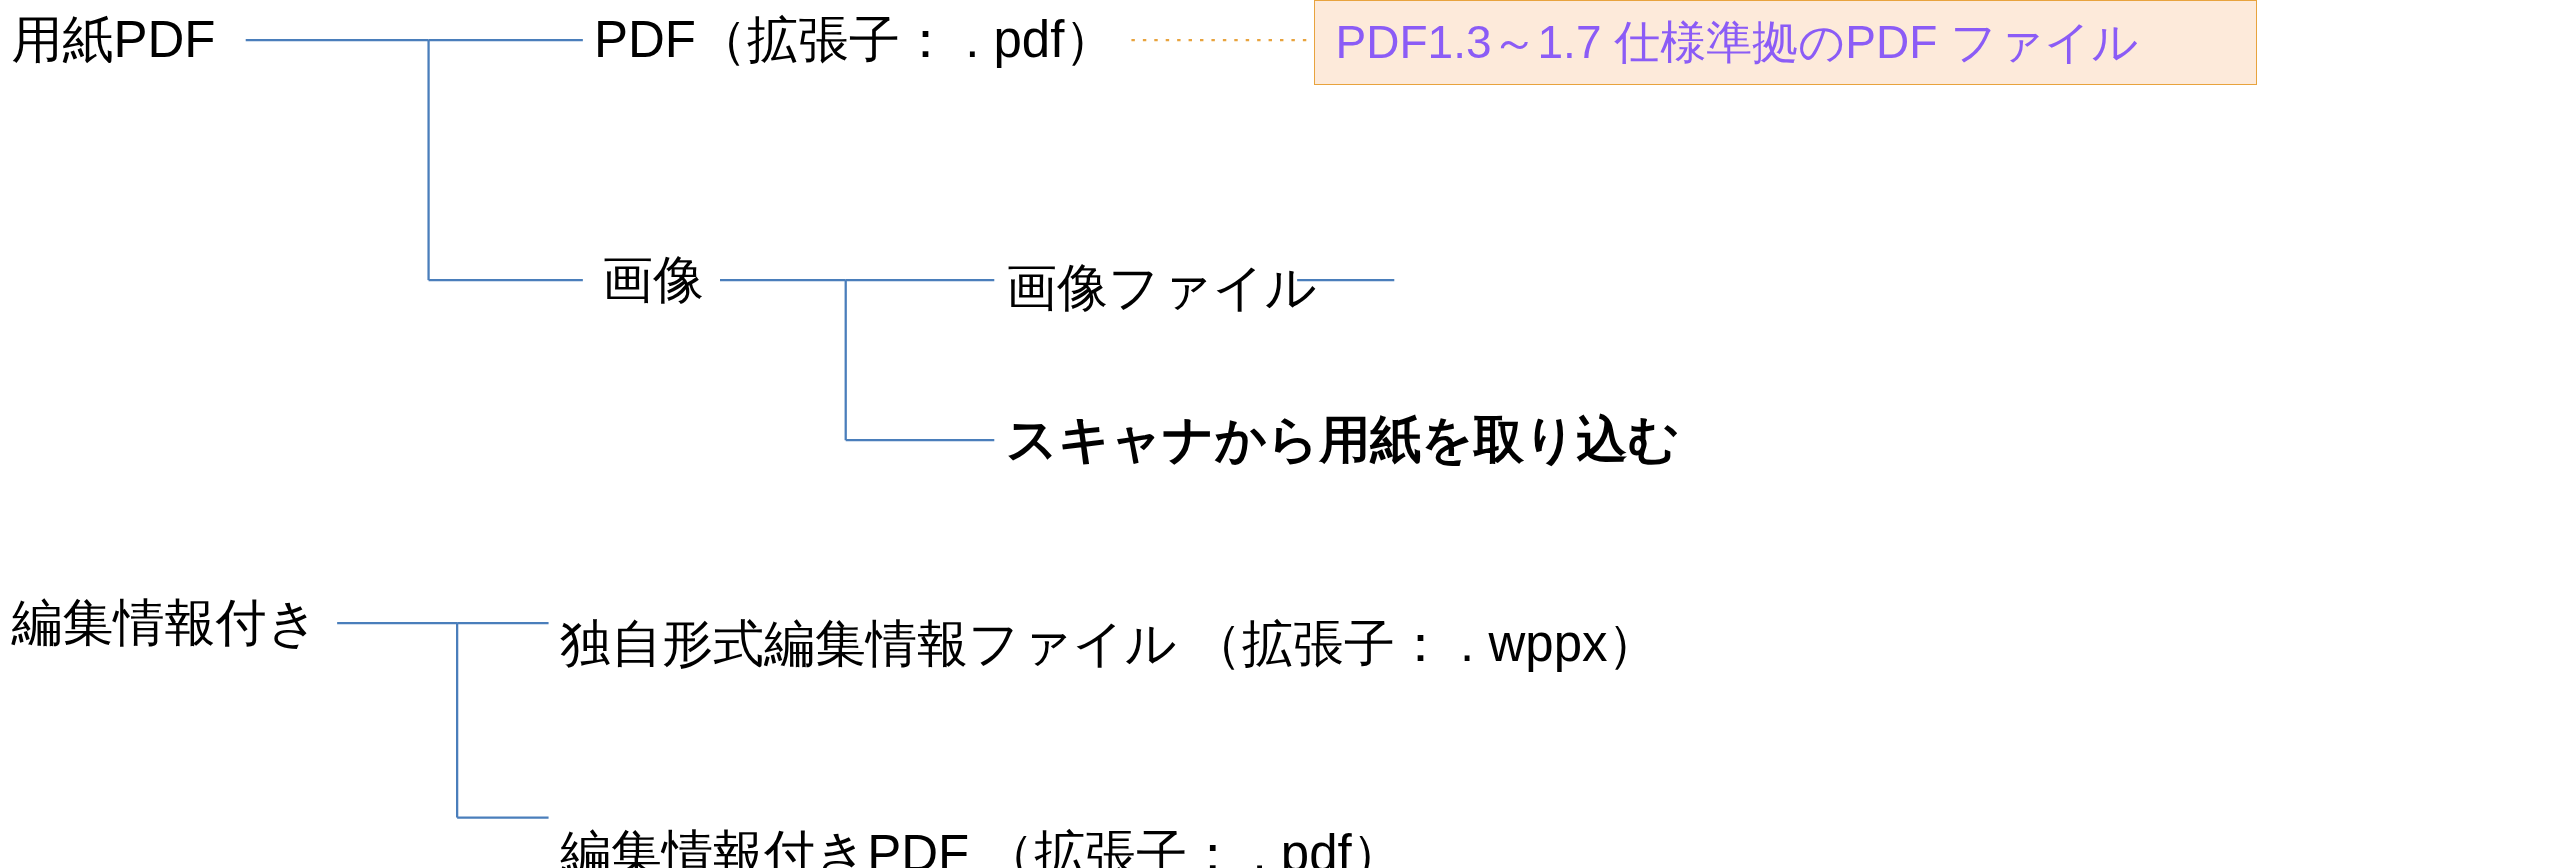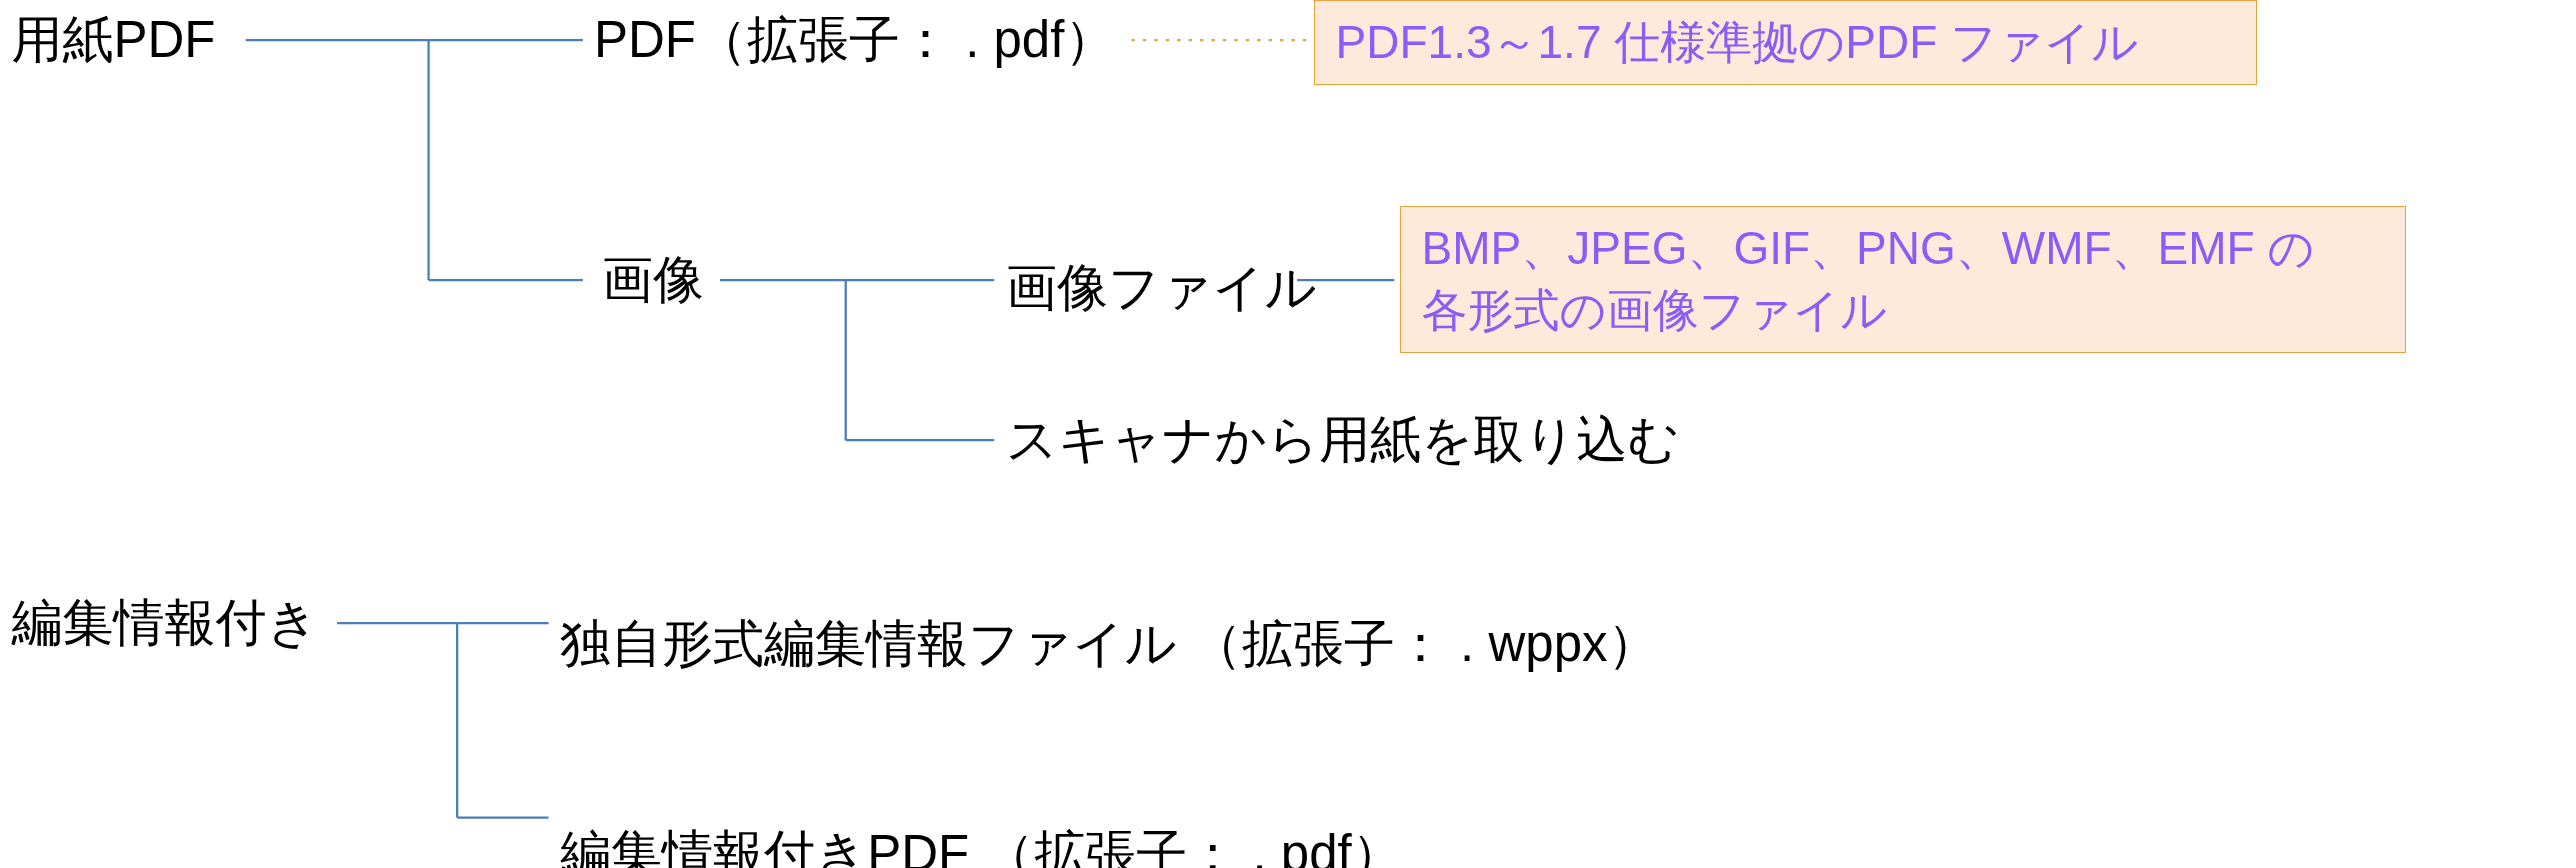--- a/index.html
+++ b/index.html
@@ -88,25 +88,23 @@
   <div class="label" style="left:11.4px; top:5.7px;">用紙PDF</div>
 
   <div class="label" style="left:11.4px; top:589px;">編集情報付き</div>
 
   <div class="label" style="left:594px; top:5.7px;">PDF（拡張子： . pdf）</div>
 
   <div class="label" style="left:594px; top:246px;margin-left:8px;">画像</div>
 
   <div class="label" style="left:1006px; top:246px;margin-top:8px;">画像ファイル</div>
 
-  <div class="label" style="left:1006px; top:406px;">スキャナから用紙を取り込む</div>
+  <div class="label" style="left:1006px; top:406px;font-weight:bold;">スキャナから用紙を取り込む</div>
 
   <div class="callout" style="left:1314px; top:0px; width:943px;">PDF1.3～1.7 仕様準拠のPDF ファイル</div>
 
-  <div class="callout" style="left:1400px; top:206px; width:1006px; white-space:pre-line;">BMP、JPEG、GIF、PNG、WMF、EMF の
-各形式の画像ファイル</div>
 
   <div class="label" style="left:560px; top:610px;">独自形式編集情報ファイル （拡張子： . wppx）</div>
 
   <div class="label" style="left:560px; top:783px;margin-top:37px;">編集情報付きPDF （拡張子： . pdf）</div>
 
 </div>
 
 
 </body></html>

